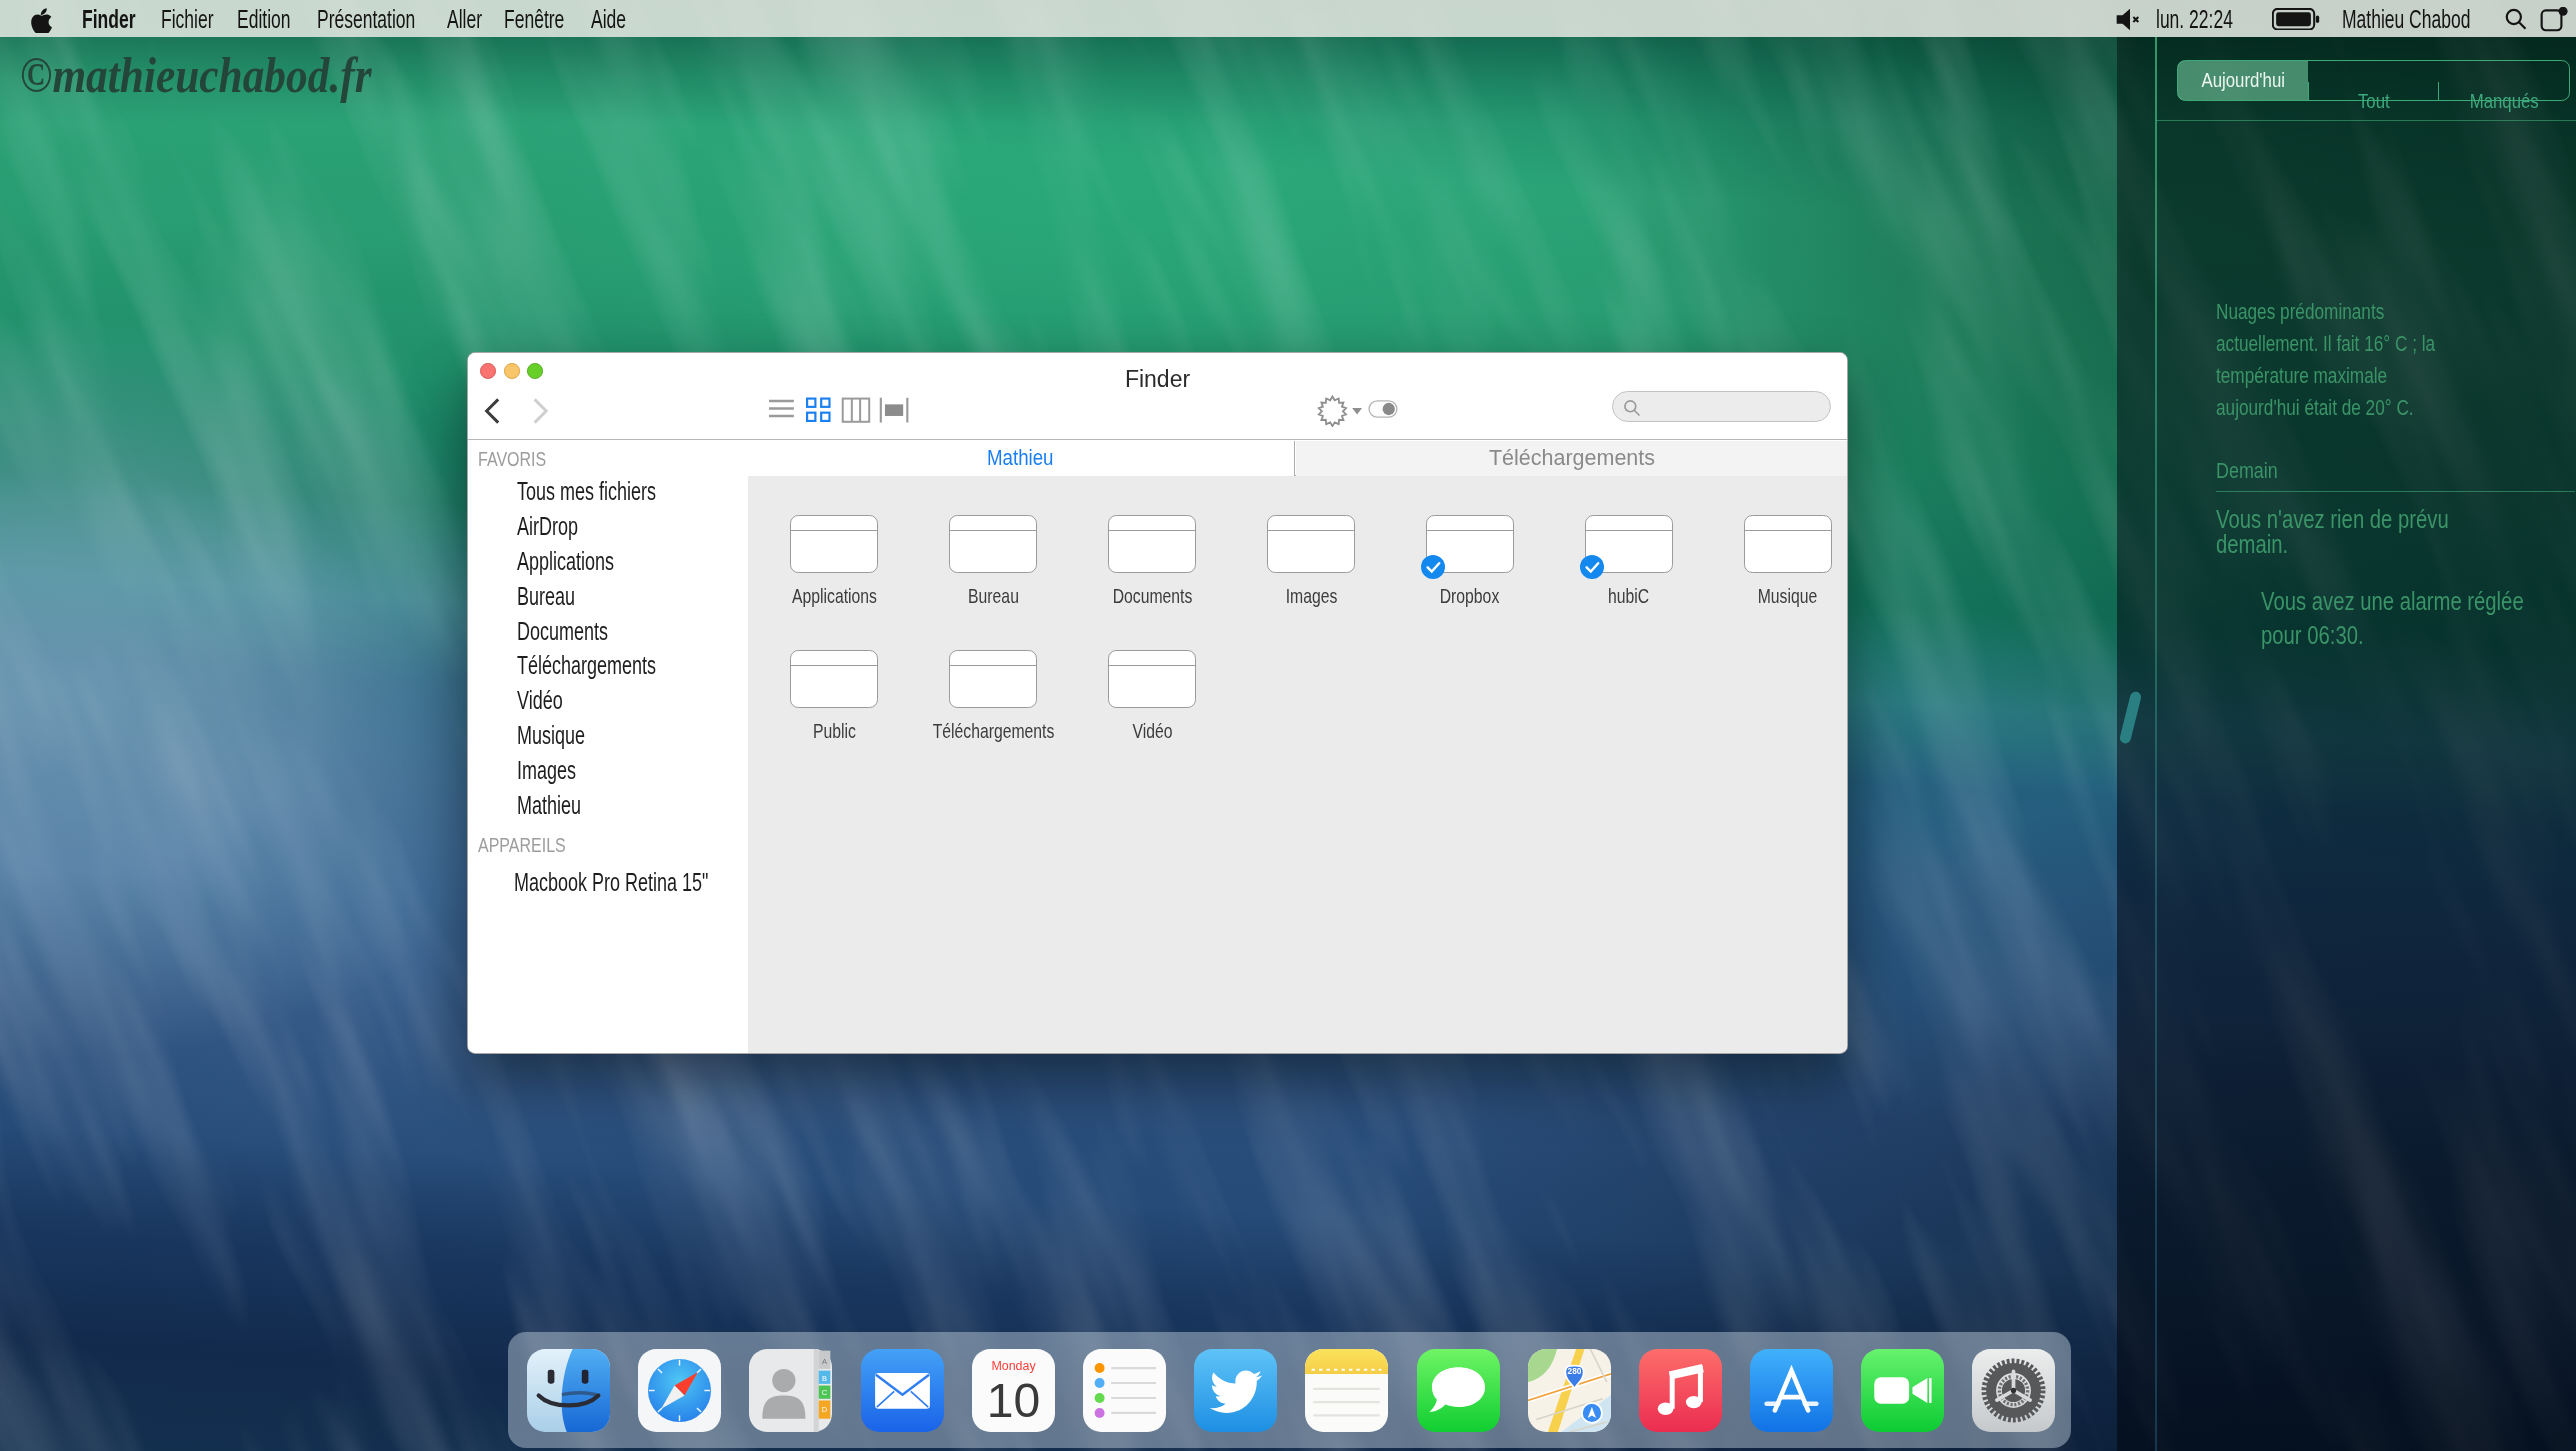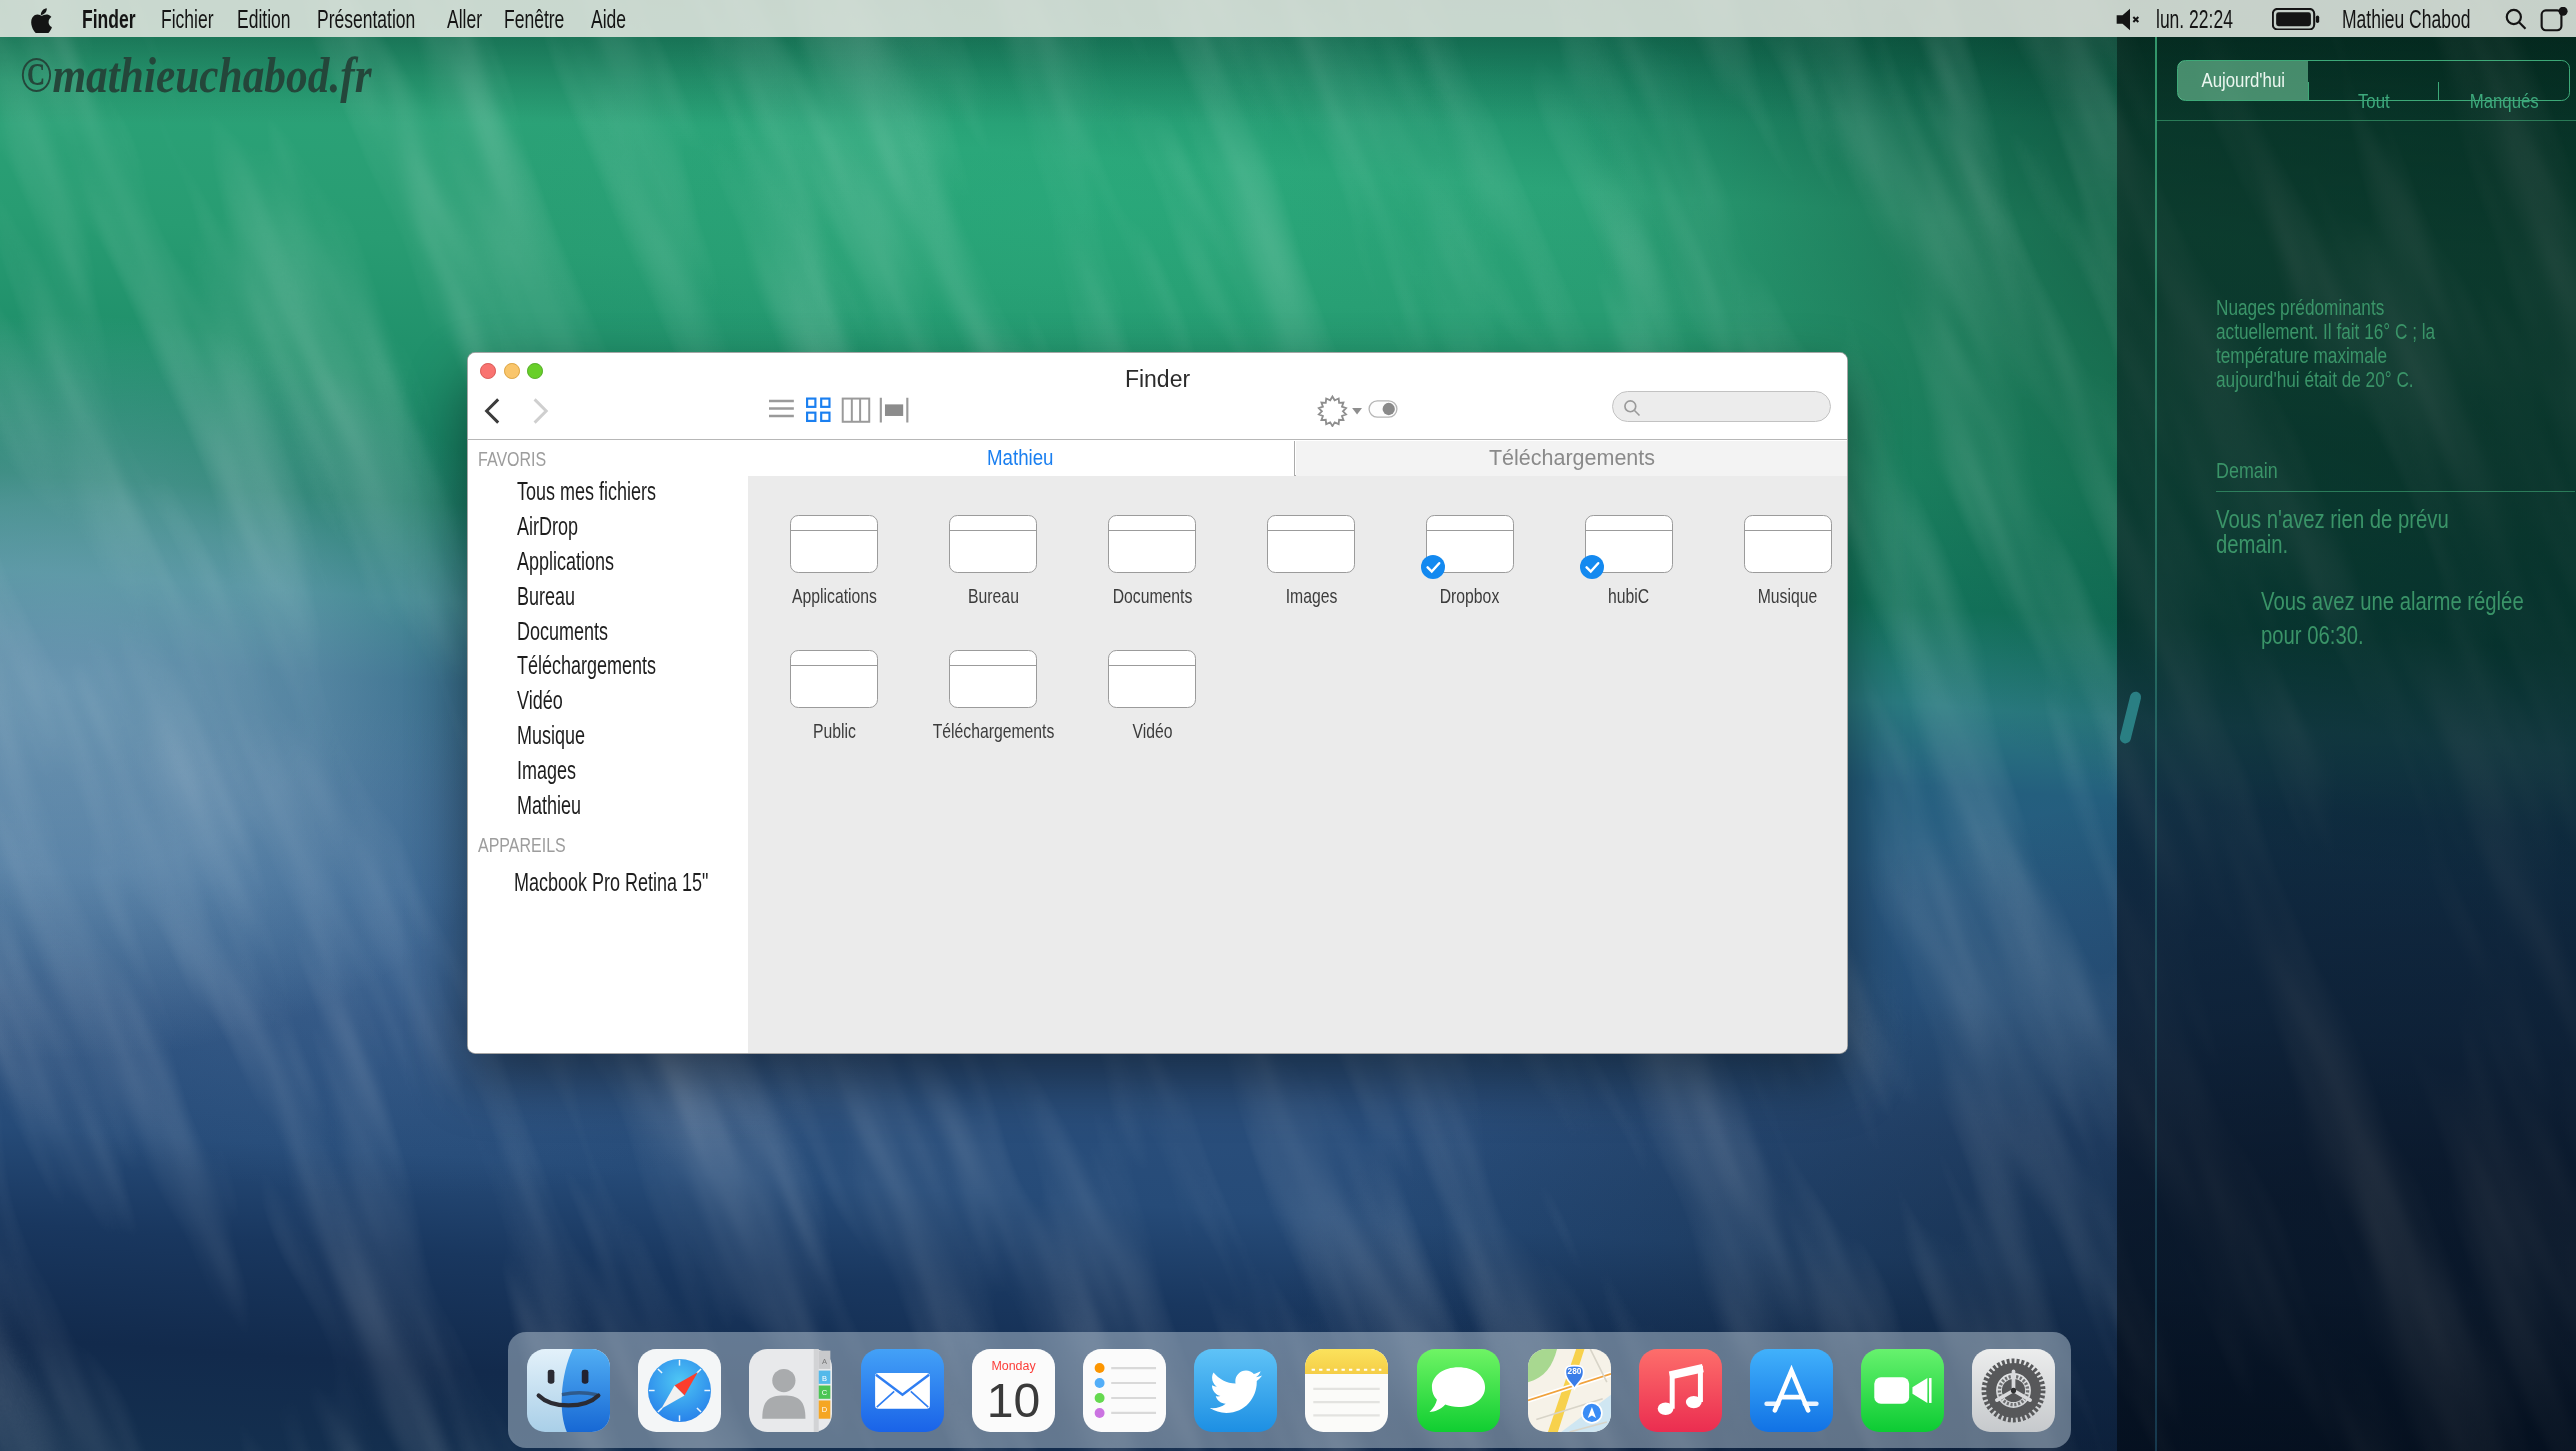--- a/index.html
+++ b/index.html
@@ -212,21 +212,21 @@
 <div class="tl" style="left:504px;background:#f9c56b;border:0.8px solid #dda33e;"></div>
 <div class="tl" style="left:527px;background:#68cf29;border:0.8px solid #53ad25;"></div>
 
 <div id="nc">
   <div class="seg">
     <div class="on"><span>Aujourd'hui</span></div>
       <div><span>Tout</span></div>
       <div><span>Manqués</span></div>
   </div>
   <div class="abs" style="left:39px;top:83px;width:420px;height:0.8px;background:rgba(70,180,125,.55);"></div>
-  <div class="nct" style="left:99px;top:259px;font-size:21.5px;line-height:24px;"><span class="cx" style="transform:scaleX(.8);">Nuages prédominants<br>actuellement. Il fait 16° C ; la<br>température maximale<br>aujourd'hui était de 20° C.</span></div>
+  <div class="nct" style="left:99px;top:259px;font-size:21.5px;line-height:32px;"><span class="cx" style="transform:scaleX(.8);">Nuages prédominants<br>actuellement. Il fait 16° C ; la<br>température maximale<br>aujourd'hui était de 20° C.</span></div>
   <div class="nct" style="left:99px;top:421px;font-size:22.4px;"><span class="cx" style="transform:scaleX(.8);">Demain</span></div>
   <div class="abs" style="left:99px;top:454px;width:359px;height:0.8px;background:rgba(70,180,125,.55);"></div>
   <div class="nct" style="left:99px;top:470px;font-size:26px;line-height:25px;"><span class="cx" style="transform:scaleX(.78);">Vous n'avez rien de prévu<br>demain.</span></div>
   <div class="nct" style="left:99px;top:547px;font-size:26px;line-height:34px;margin-left:45px;"><span class="cx" style="transform:scaleX(.78);">Vous avez une alarme réglée<br>pour 06:30.</span></div>
   <div class="abs" style="left:8.3px;top:654px;width:10.8px;height:53px;border-radius:5.8px;background:#2a7f83;transform:rotate(14deg);"></div>
 </div>
 <div id="ncline"></div>
 
 <div id="dock">
 

